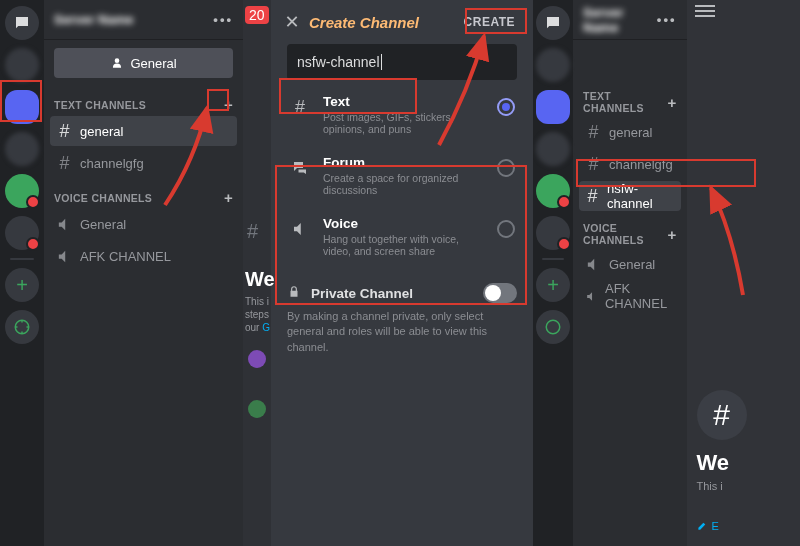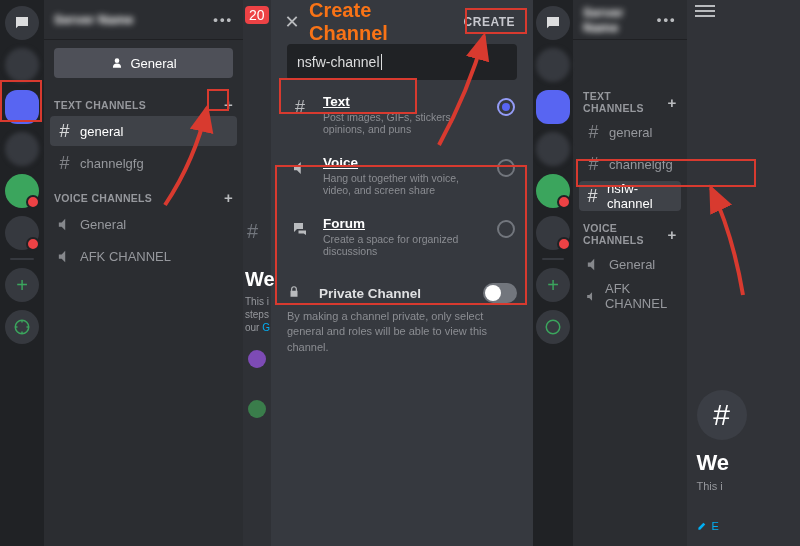--- a/index.html
+++ b/index.html
@@ -48,42 +48,42 @@
   .chan .hash { font-size:18px; opacity:.8; width:17px; text-align:center; } 
 
   
   .mid-left-edge { width:28px; background:#2f3136; display:flex; flex-direction:column; align-items:center; padding-top:8px; position:relative; }
   .mid-left-edge .hamburger { width:16px; height:2px; background:#b9bbbe; box-shadow:0 5px 0 #b9bbbe, 0 -5px 0 #b9bbbe; margin-top:6px;}
   .mid-left-edge .badge20 { position:absolute; top:6px; left:2px; background:#ed4245; color:#fff; font-size:14px; padding:1px 4px; border-radius:4px; }
 
   .modal { flex:1; background:#36393f; padding:0; display:flex; flex-direction:column; }
   .modal-head { display:flex; align-items:center; height:44px; padding:0 10px; }
   .modal-head .close { color:#b9bbbe; font-size:18px; width:22px; text-align:center; cursor:pointer; }
-  .modal-head .title { flex:1; color:#f97316; font-weight:600; font-size:20px; padding-left:6px; }
+  .modal-head .title { flex:1; color:#fdba74; font-weight:600; font-size:15px; padding-left:6px;font-style:italic; }
   .modal-head .create { color:#c7c8ce; font-size:12px; font-weight:700; letter-spacing:.5px; padding:5px 8px; }
 
   .section-label { color:#b0b2b8; font-size:10.5px; font-weight:700; letter-spacing:.4px; padding:14px 16px 6px; }
   .name-input { margin:0 16px; background:#202225; border-radius:4px; height:36px; display:flex; align-items:center; padding:0 10px; color:#dcddde; font-size:14px; }
   .name-input .caret { display:inline-block; width:1px; height:16px; background:#dcddde; margin-left:1px; animation: blink 1s steps(1) infinite; }
   @keyframes blink { 50% { opacity:0; } }
 
   .type-list { margin:4px 10px 0; }
   .type-item { display:flex; align-items:flex-start; gap:12px; padding:10px 8px; border-radius:6px; }
   .type-icon { width:22px; height:22px; display:flex; align-items:center; justify-content:center; color:#b9bbbe; margin-top:2px;}
   .type-icon svg { width:18px; height:18px; fill:#b9bbbe; }
   .type-text { flex:1; }
-  .type-title { color:#fff; font-size:13.5px; font-weight:600;text-decoration:underline; }
+  .type-title { color:#fff; font-size:13.5px; font-weight:600; }
   .type-desc { color:#8b8d92; font-size:10.5px; margin-top:2px; }
   .radio { width:18px; height:18px; border:2px solid #72767d; border-radius:50%; margin-top:4px; position:relative; }
   .radio.selected { border-color:#949cf7; }
   .radio.selected::after { content:""; position:absolute; inset:3px; background:#5865f2; border-radius:50%; }
 
   .private-row { display:flex; align-items:center; gap:10px; padding:16px 16px 6px; }
   .private-row .lock svg { width:14px; height:14px; fill:#b9bbbe; }
-  .private-row .lbl { flex:1; color:#dfe0e2; font-size:13.5px; font-weight:600;margin-left:8px; }
+  .private-row .lbl { flex:1; color:#dfe0e2; font-size:13.5px; font-weight:600; }
   .toggle { width:34px; height:20px; background:#72767d; border-radius:999px; position:relative; }
   .toggle::after { content:""; position:absolute; top:2px; left:2px; width:16px; height:16px; background:#fff; border-radius:50%; }
   .private-desc { padding:0 16px 16px; color:#8b8d92; font-size:11px; line-height:1.4; }
 
   
   .content-col { flex:1; background:#313338; position:relative; }
   .content-col .big-hash { position:absolute; left:10px; top:390px; width:50px; height:50px; border-radius:50%; background:#3b3e45; display:flex; align-items:center; justify-content:center; font-size:30px; color:#fff;}
   .content-col .welcome { position:absolute; left:10px; top:450px; color:#fff; font-size:22px; font-weight:800; }
   .content-col .welcome-sub { position:absolute; left:10px; top:480px; color:#96989d; font-size:11px; }
   .content-col .edit { position:absolute; left:10px; top:520px; color:#00aff4; font-size:11px; display:flex; gap:4px; }
@@ -209,38 +209,38 @@
             </div>
           <div class="type-text">
             <div class="type-title">Text</div>
             <div class="type-desc">Post images, GIFs, stickers, opinions, and puns</div>
           </div>
           <div class="radio selected"></div>
         </div>
         <div class="type-item">
           <div class="type-icon">
               <svg viewBox="0 0 24 24">
+                <path d="M4 4h12v8H8l-4 4V4zm6 10h10v6l-3-2h-7v-4z"></path>
+              </svg>
+            </div>
+          <div class="type-text">
+            <div class="type-title">Forum</div>
+            <div class="type-desc">Create a space for organized discussions</div>
+          </div>
+          <div class="radio"></div>
+        </div>
+        <div class="type-item">
+          <div class="type-icon">
+              <svg viewBox="0 0 24 24">
                 <path d="M4 9v6h4l5 5V4L8 9H4z"></path>
               </svg>
             </div>
           <div class="type-text">
             <div class="type-title">Voice</div>
             <div class="type-desc">Hang out together with voice, video, and screen share</div>
-          </div>
-          <div class="radio"></div>
-        </div>
-        <div class="type-item">
-          <div class="type-icon">
-              <svg viewBox="0 0 24 24">
-                <path d="M4 4h12v8H8l-4 4V4zm6 10h10v6l-3-2h-7v-4z"></path>
-              </svg>
-            </div>
-          <div class="type-text">
-            <div class="type-title">Forum</div>
-            <div class="type-desc">Create a space for organized discussions</div>
           </div>
           <div class="radio"></div>
         </div>
       </div>
 
       <div class="private-row">
         <span class="lock"><svg viewBox="0 0 24 24">
               <path d="M7 10V7a5 5 0 0110 0v3h1v10H6V10h1zm2 0h6V7a3 3 0 00-6 0v3z"></path>
             </svg></span>
         <span class="lbl">Private Channel</span>

